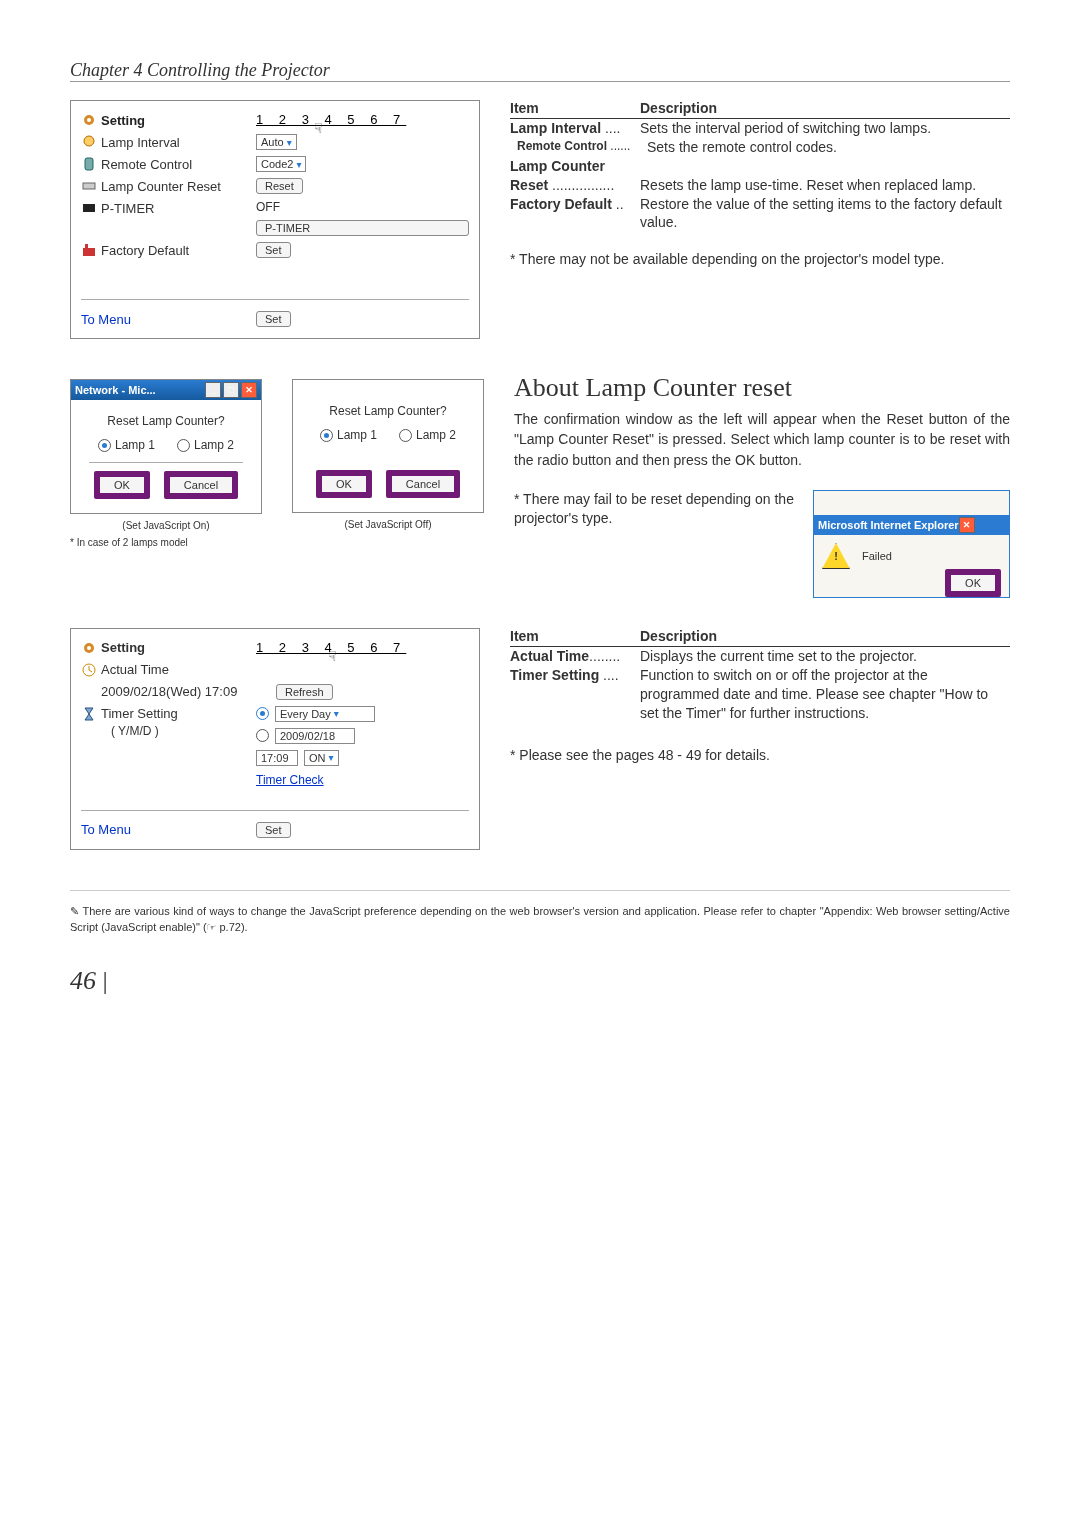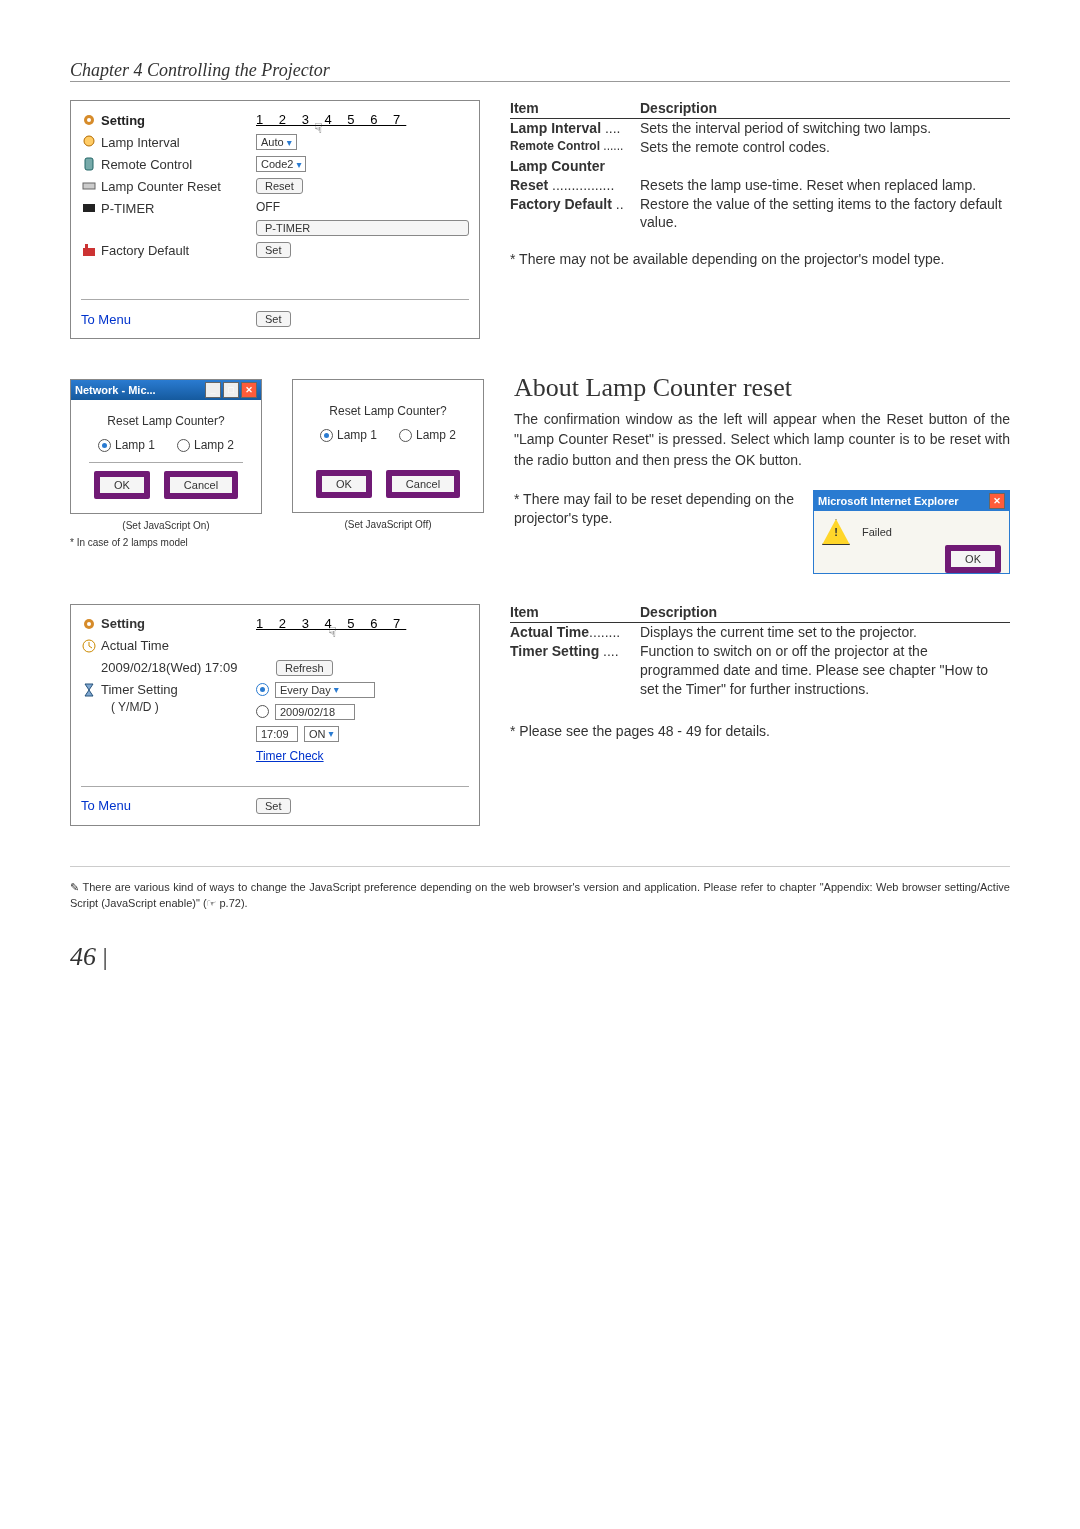--- a/index.html
+++ b/index.html
@@ -17,41 +17,41 @@
   .mini-sel { border:1px solid #888; background:#fff; font-size:11px; padding:1px 4px; display:inline-flex; align-items:center;}
   .mini-sel .caret { color:#2a7bd1; margin-left:3px; font-size:10px;}
   .mini-inp { border:1px solid #888; background:#fff; font-size:11px; padding:1px 4px; width:60px; box-sizing:border-box; display:inline-block;}
   .menu-link { color:#0033cc; font-size:13px;}
   hr.thin { border: none; border-top: 1px solid #aaa; margin: 8px 0;}
   .item-header { font-weight: bold; border-bottom: 1px solid #333; padding-bottom:2px; display:flex; font-size:14px;}
   .item-header .h-item { width: 130px;}
   .item-header .h-desc { flex:1;}
   .desc-row { display:flex; font-size:14px; line-height:1.35;}
   .desc-row .d-item { width:130px; font-weight:bold;}
-  .desc-row .d-item-small { width:130px; font-weight:bold; font-size:12px;}
+  .desc-row .d-item-small { width:130px; font-weight:bold; font-size:12px;margin-left:7px;}
   .desc-row .d-text { flex:1;}
   .note { font-size:14px; line-height:1.35;}
   .section-heading { font-family: Georgia, 'Times New Roman', serif; font-size:26px; margin: 4px 0 6px 0;}
   .body-text { font-size:14px; line-height:1.45; text-align: justify;}
   .dialog { display:inline-block; border:1px solid #888; vertical-align:top; background:#fff;}
   .dialog-title { background: linear-gradient(#2a7bd1,#155a9e); color:#fff; font-size:11px; font-weight:bold; padding:2px 4px; display:flex; align-items:center; justify-content:space-between;}
   .title-btns { display:flex; gap:2px;}
   .wbtn { width:14px; height:14px; background:#eee; border:1px solid #666; font-size:9px; display:flex; align-items:center; justify-content:center;}
   .wbtn.close{ background:#ff5c3a; color:#fff;}
   .dialog-body { padding: 14px 18px; font-size:12px; text-align:center;}
   .radio-row { display:flex; justify-content:center; gap:22px; margin:10px 0;}
   .radio-item { display:flex; align-items:center; gap:4px; font-size:12px;}
   .radio-dot { width:11px; height:11px; border-radius:50%; border:1px solid #555; display:inline-flex; align-items:center; justify-content:center;}
   .radio-dot.sel::after { content:''; width:5px; height:5px; border-radius:50%; background:#2a7bd1;}
   .dialog-btn { border:6px solid #701a75; border-radius:2px; background:#f5f5f5; font-size:11px; padding:2px 14px;}
   .caption { font-size:10px; text-align:center; margin-top:6px;}
   .dialogs-row { display:flex; gap:30px; justify-content:flex-start; margin-top:10px;}
   .dialogs-row .col{ display:flex; flex-direction:column; align-items:center;}
   .ie-dialog { border:1px solid #2a7bd1; background:#f7f6f0; font-size:11px; width:195px;}
-  .ie-title { background:#2a7bd1; color:#fff; font-weight:bold; font-size:11px; padding:2px 4px; display:flex; justify-content:space-between; align-items:center;}
+  .ie-title { background:#2a7bd1; color:#fff; font-weight:bold; font-size:11px; padding:2px 4px; display:flex; align-items:center;margin-top:24px;}
   .ie-body { padding:8px; position:relative;}
   .warn-row { display:flex; align-items:center; gap:12px;}
   .warn-icon { width:26px; height:24px; background:#ffd62a; border:1px solid #333; display:flex; align-items:center; justify-content:center; font-weight:bold; clip-path: polygon(50% 0, 100% 100%, 0 100%);}
   .ie-ok-row{ text-align:right; margin-top:8px;}
   .footnote { font-size:11px; line-height:1.5; text-align:justify; border-top:1px solid #ccc; padding-top:12px; margin-top:40px;}
   .page-num { font-style:italic; font-family:Georgia, serif; font-size:26px; margin-top:30px;}
   .page-num .bar{ font-style:normal; font-weight:normal;}
   .flex-right{ display:flex; gap:10px; align-items:flex-start;}
   .timer-link { color:#0033cc; text-decoration:underline; font-size:12px;}
   .ptr-for-panel2 { position:relative; left:55px;}

